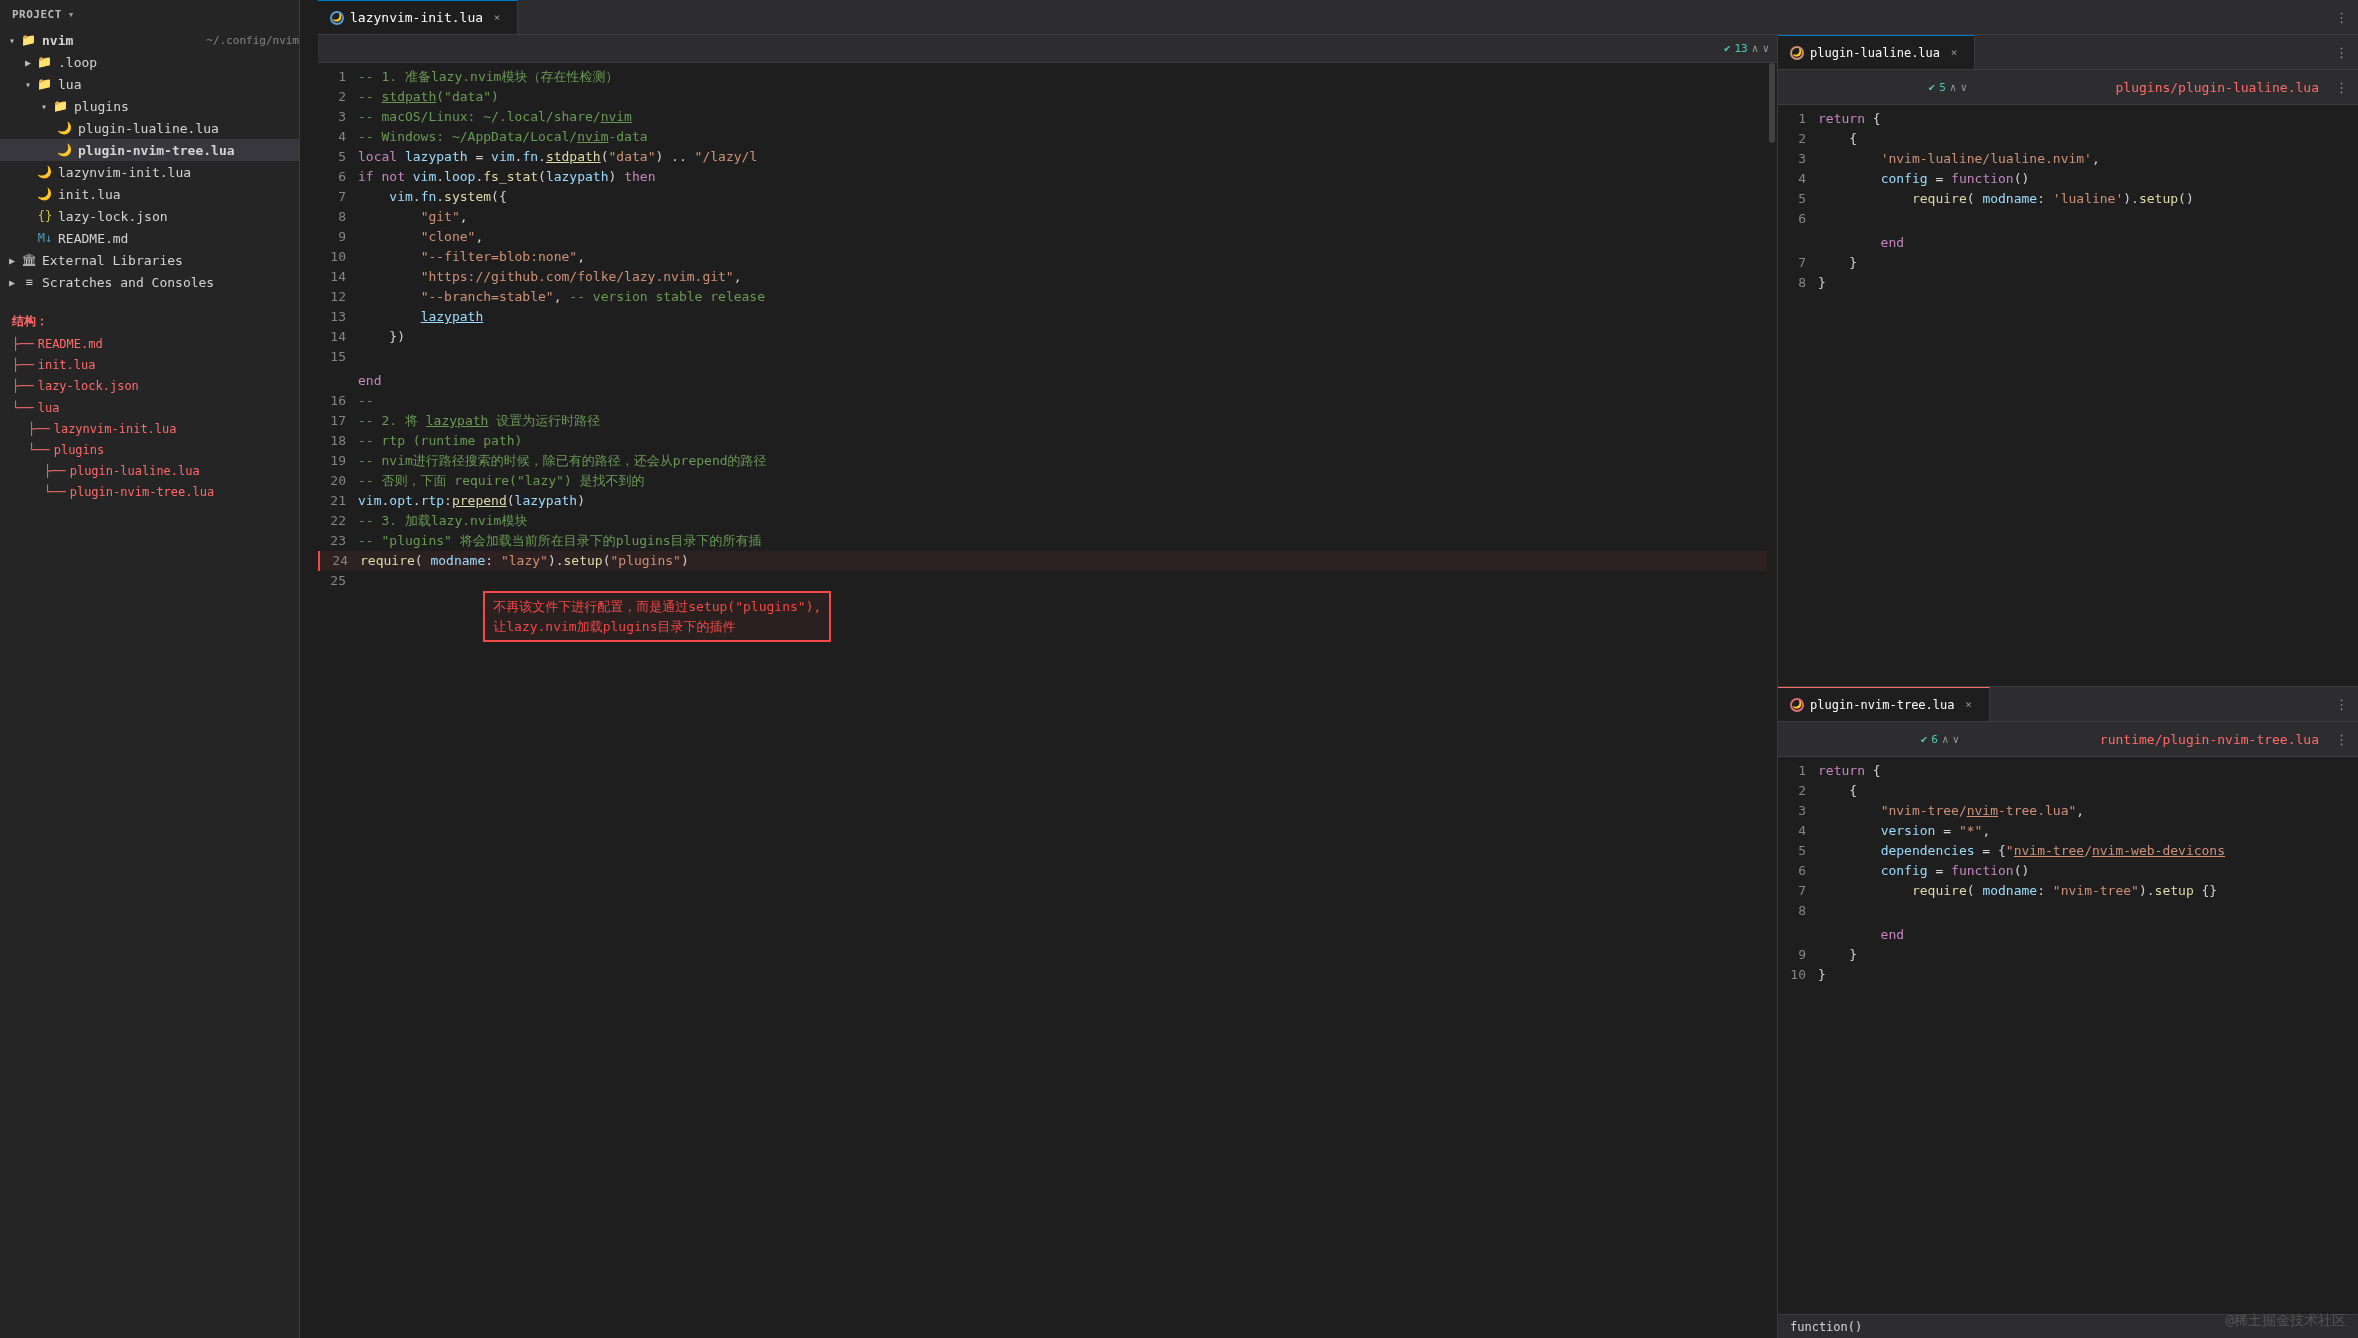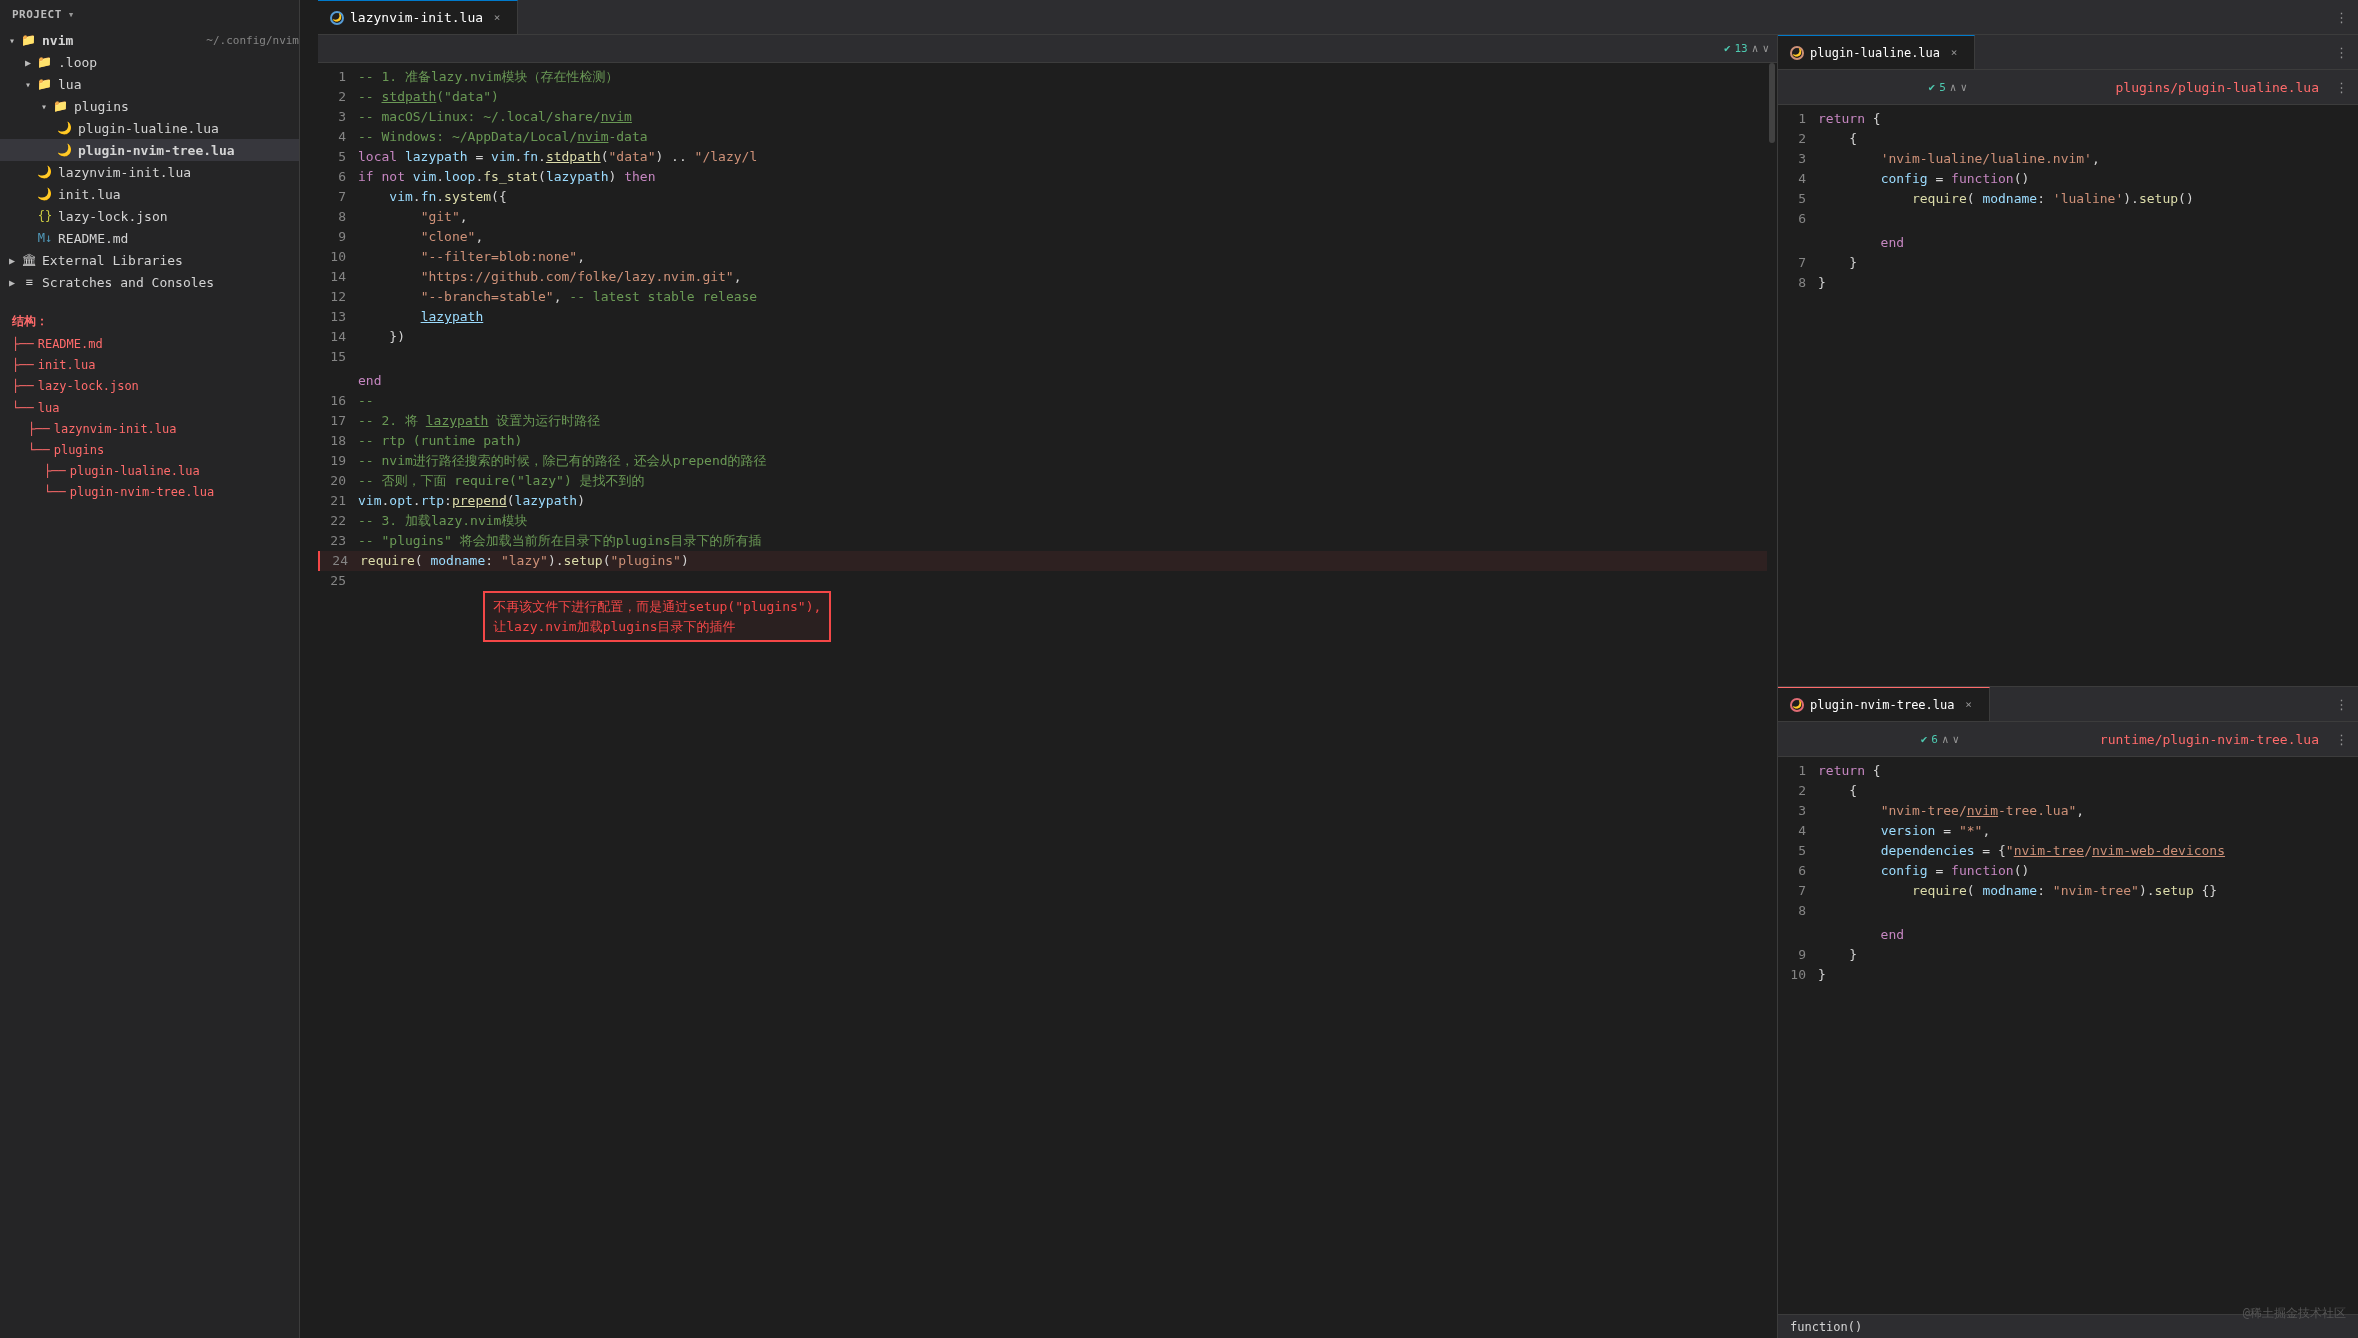--- a/index.html
+++ b/index.html
@@ -289,24 +289,24 @@
       font-size: 11px;
       margin-left: auto;
     }
 
     .check-mark { color: #4ec9b0; }
     .arrow-btn { color: #969696; cursor: pointer; }
 
     
     .watermark {
       position: fixed;
-      bottom: 16px;
+      bottom: 8px;
       right: 12px;
       color: #555;
-      font-size: 12px;
+      font-size: 14px;
     }
 
     
     ::-webkit-scrollbar { width: 8px; height: 8px; }
     ::-webkit-scrollbar-track { background: #1e1e1e; }
     ::-webkit-scrollbar-thumb { background: #424242; border-radius: 4px; }
 
     .editor-scrollbar {
       position: absolute;
       right: 0;
@@ -526,21 +526,21 @@
             <div class="code-line">
               <span class="line-number">10</span>
               <span class="line-content">        <span class="str">"--filter=blob:none"</span>,</span>
             </div>
             <div class="code-line">
               <span class="line-number">14</span>
               <span class="line-content">        <span class="str">"https://github.com/folke/lazy.nvim.git"</span>,</span>
             </div>
             <div class="code-line">
               <span class="line-number">12</span>
-              <span class="line-content">        <span class="str">"--branch=stable"</span>, <span class="cm">-- latest stable release</span></span>
+              <span class="line-content">        <span class="str">"--branch=stable"</span>, <span class="cm">-- version stable release</span></span>
             </div>
             <div class="code-line">
               <span class="line-number">13</span>
               <span class="line-content">        <span class="var underline">lazypath</span></span>
             </div>
             <div class="code-line">
               <span class="line-number">14</span>
               <span class="line-content">    })</span>
             </div>
             <div class="code-line">

